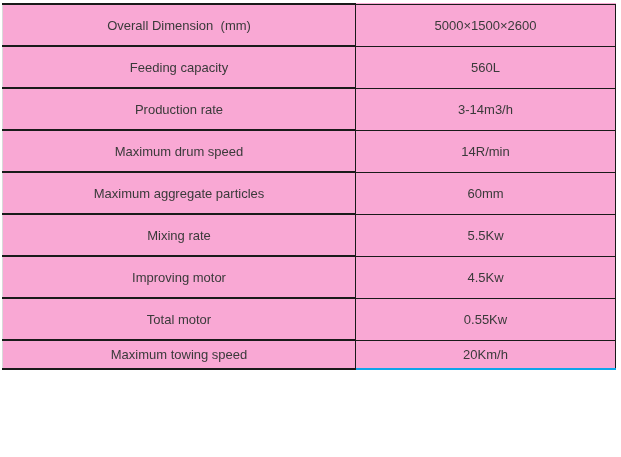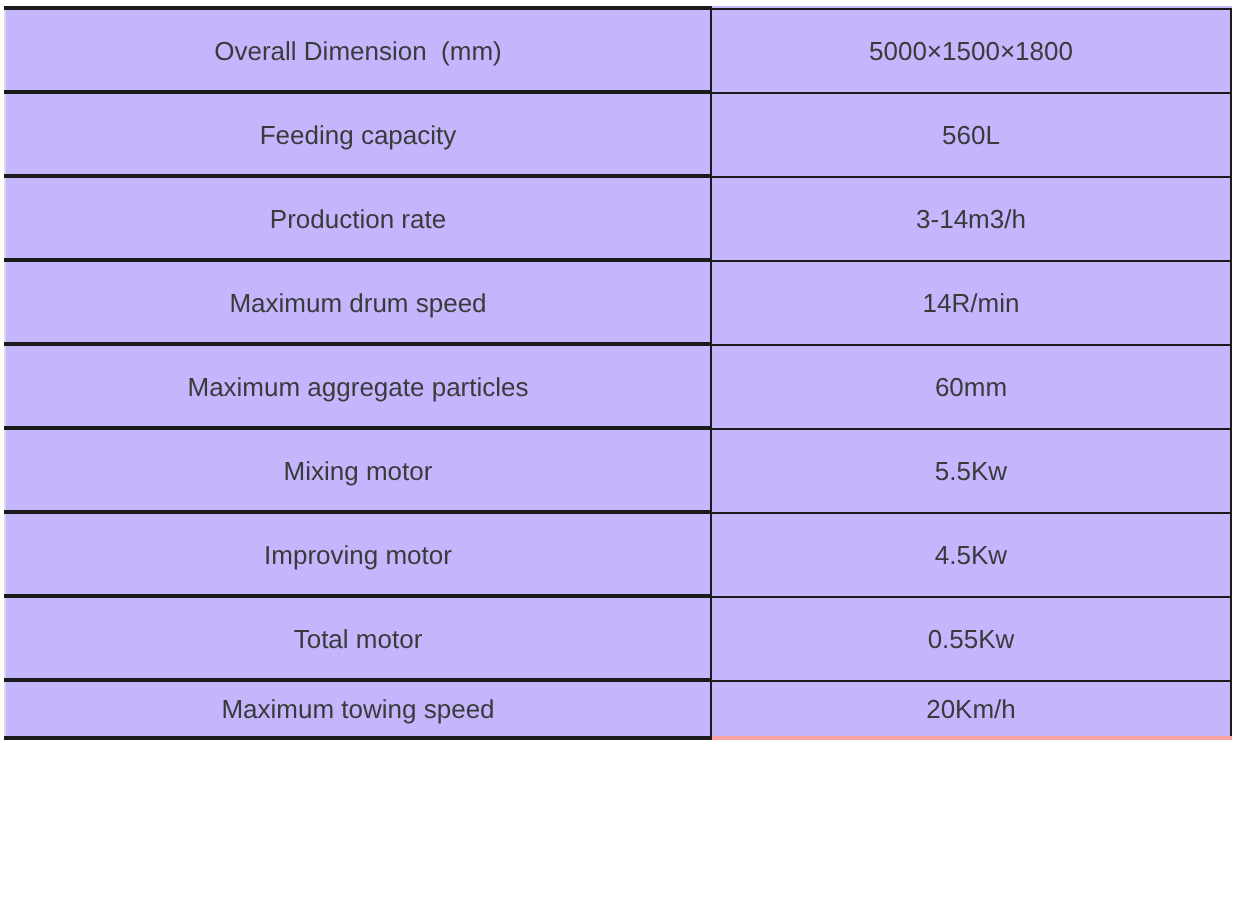--- a/index.html
+++ b/index.html
@@ -13,22 +13,22 @@
     width: 621px;
     height: 457px;
     background: #ffffff;
     overflow: hidden;
   }
   table.spec-table {
     border-collapse: collapse;
     table-layout: fixed;
     width: 614px;
     margin: 3px 0 0 2px;
-    border-bottom: 2px solid #fca5a5;
-    background: #c4b5fd;
+    border-bottom: 2px solid #0ea5e9;
+    background: #f9a8d4;
   }
   table.spec-table td {
     text-align: center;
     vertical-align: middle;
     font-size: 13px;
     color: #3a3a3a;
     white-space: pre;
     padding: 0;
     height: 40px;
     overflow: hidden;
@@ -46,40 +46,40 @@
   tr.short-row td { height: 27px; }
 </style>
 </head>
 <body>
 
 <div class="page">
   <table class="spec-table">
     <tbody>
       <tr>
         <td class="label-cell">Overall Dimension  (mm)</td>
-        <td class="value-cell">5000×1500×1800</td>
+        <td class="value-cell">5000×1500×2600</td>
       </tr>
       <tr>
         <td class="label-cell">Feeding capacity</td>
         <td class="value-cell">560L</td>
       </tr>
       <tr>
         <td class="label-cell">Production rate</td>
         <td class="value-cell">3-14m3/h</td>
       </tr>
       <tr>
         <td class="label-cell">Maximum drum speed</td>
         <td class="value-cell">14R/min</td>
       </tr>
       <tr>
         <td class="label-cell">Maximum aggregate particles</td>
         <td class="value-cell">60mm</td>
       </tr>
       <tr>
-        <td class="label-cell">Mixing motor</td>
+        <td class="label-cell">Mixing rate</td>
         <td class="value-cell">5.5Kw</td>
       </tr>
       <tr>
         <td class="label-cell">Improving motor</td>
         <td class="value-cell">4.5Kw</td>
       </tr>
       <tr>
         <td class="label-cell">Total motor</td>
         <td class="value-cell">0.55Kw</td>
       </tr>

